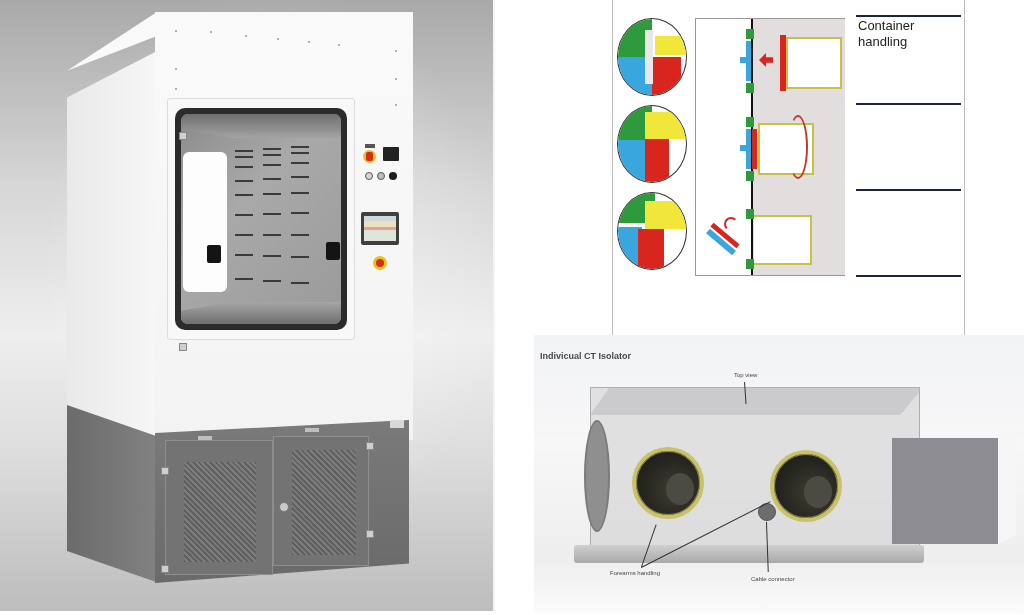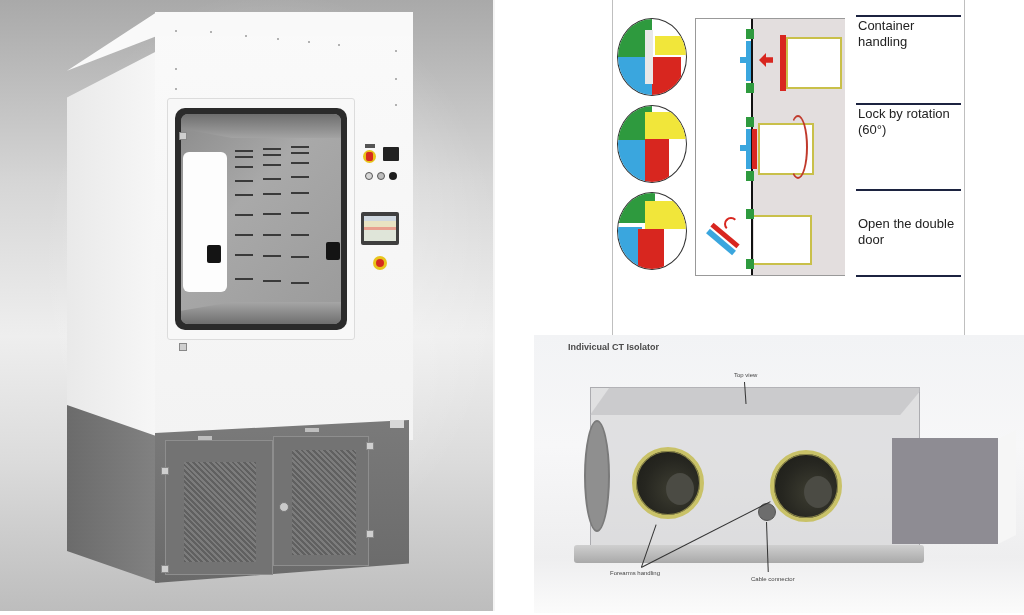--- a/index.html
+++ b/index.html
@@ -118,21 +118,21 @@
   .label-col { position: absolute; left: 243px; top: 0; width: 110px; height: 285px; }
   .rule { position: absolute; left: 0; width: 105px; height: 2px; background: #1c2340; }
   .label { position: absolute; left: 2px; font-size: 13px; color: #222; line-height: 16px; }
 
   
   .iso {
     position: absolute; left: 534px; top: 335px; width: 490px; height: 278px;
     background: linear-gradient(180deg, #f2f3f5 0%, #f7f7f8 40%, #eeeeef 80%, #fbfbfb 100%);
     overflow: hidden;
   }
-  .iso-title { position: absolute; left: 6px; top: 7px; font-size: 9px; font-weight: bold; color: #4a4a4a; margin-left: 28px; }
+  .iso-title { position: absolute; left: 6px; top: 16px; font-size: 9px; font-weight: bold; color: #4a4a4a; }
   .iso-note { position: absolute; font-size: 6px; color: #444; white-space: nowrap; }
   .leader { position: absolute; height: 1px; background: #333; transform-origin: 0 0; }
   .glass {
     position: absolute; left: 56px; top: 52px; width: 330px; height: 170px;
     background: rgba(205,205,208,0.55); border: 1px solid rgba(150,150,155,0.7);
   }
   .glass-top {
     position: absolute; left: 56px; top: 52px; width: 330px; height: 28px;
     background: rgba(185,185,190,0.55);
     clip-path: polygon(0 100%, 6% 0, 100% 0, 100% 15%, 94% 100%);
@@ -306,29 +306,21 @@
     <div style="position:absolute;left:28px;top:198px;width:14px;height:14px;border:2px solid #d8261f;border-radius:50%;border-bottom-color:transparent;border-right-color:transparent"></div>
   </div>
 
   <div class="label-col">
     <div class="rule" style="top:15px"></div>
     <div class="label" style="top:18px">
       <div>Container</div>
       <div>handling</div>
     </div>
     <div class="rule" style="top:103px"></div>
-    <div class="label" style="top:106px">
-      <div>Lock by rotation</div>
-      <div>(60°)</div>
-    </div>
     <div class="rule" style="top:189px"></div>
-    <div class="label" style="top:216px">
-      <div>Open the double</div>
-      <div>door</div>
-    </div>
     <div class="rule" style="top:275px"></div>
   </div>
 </div>
 
 <div class="iso">
   <div class="iso-title">Indivicual CT Isolator</div>
 
   <div class="glass"></div>
   <div class="glass-top"></div>
   <div class="door-ring"></div>

